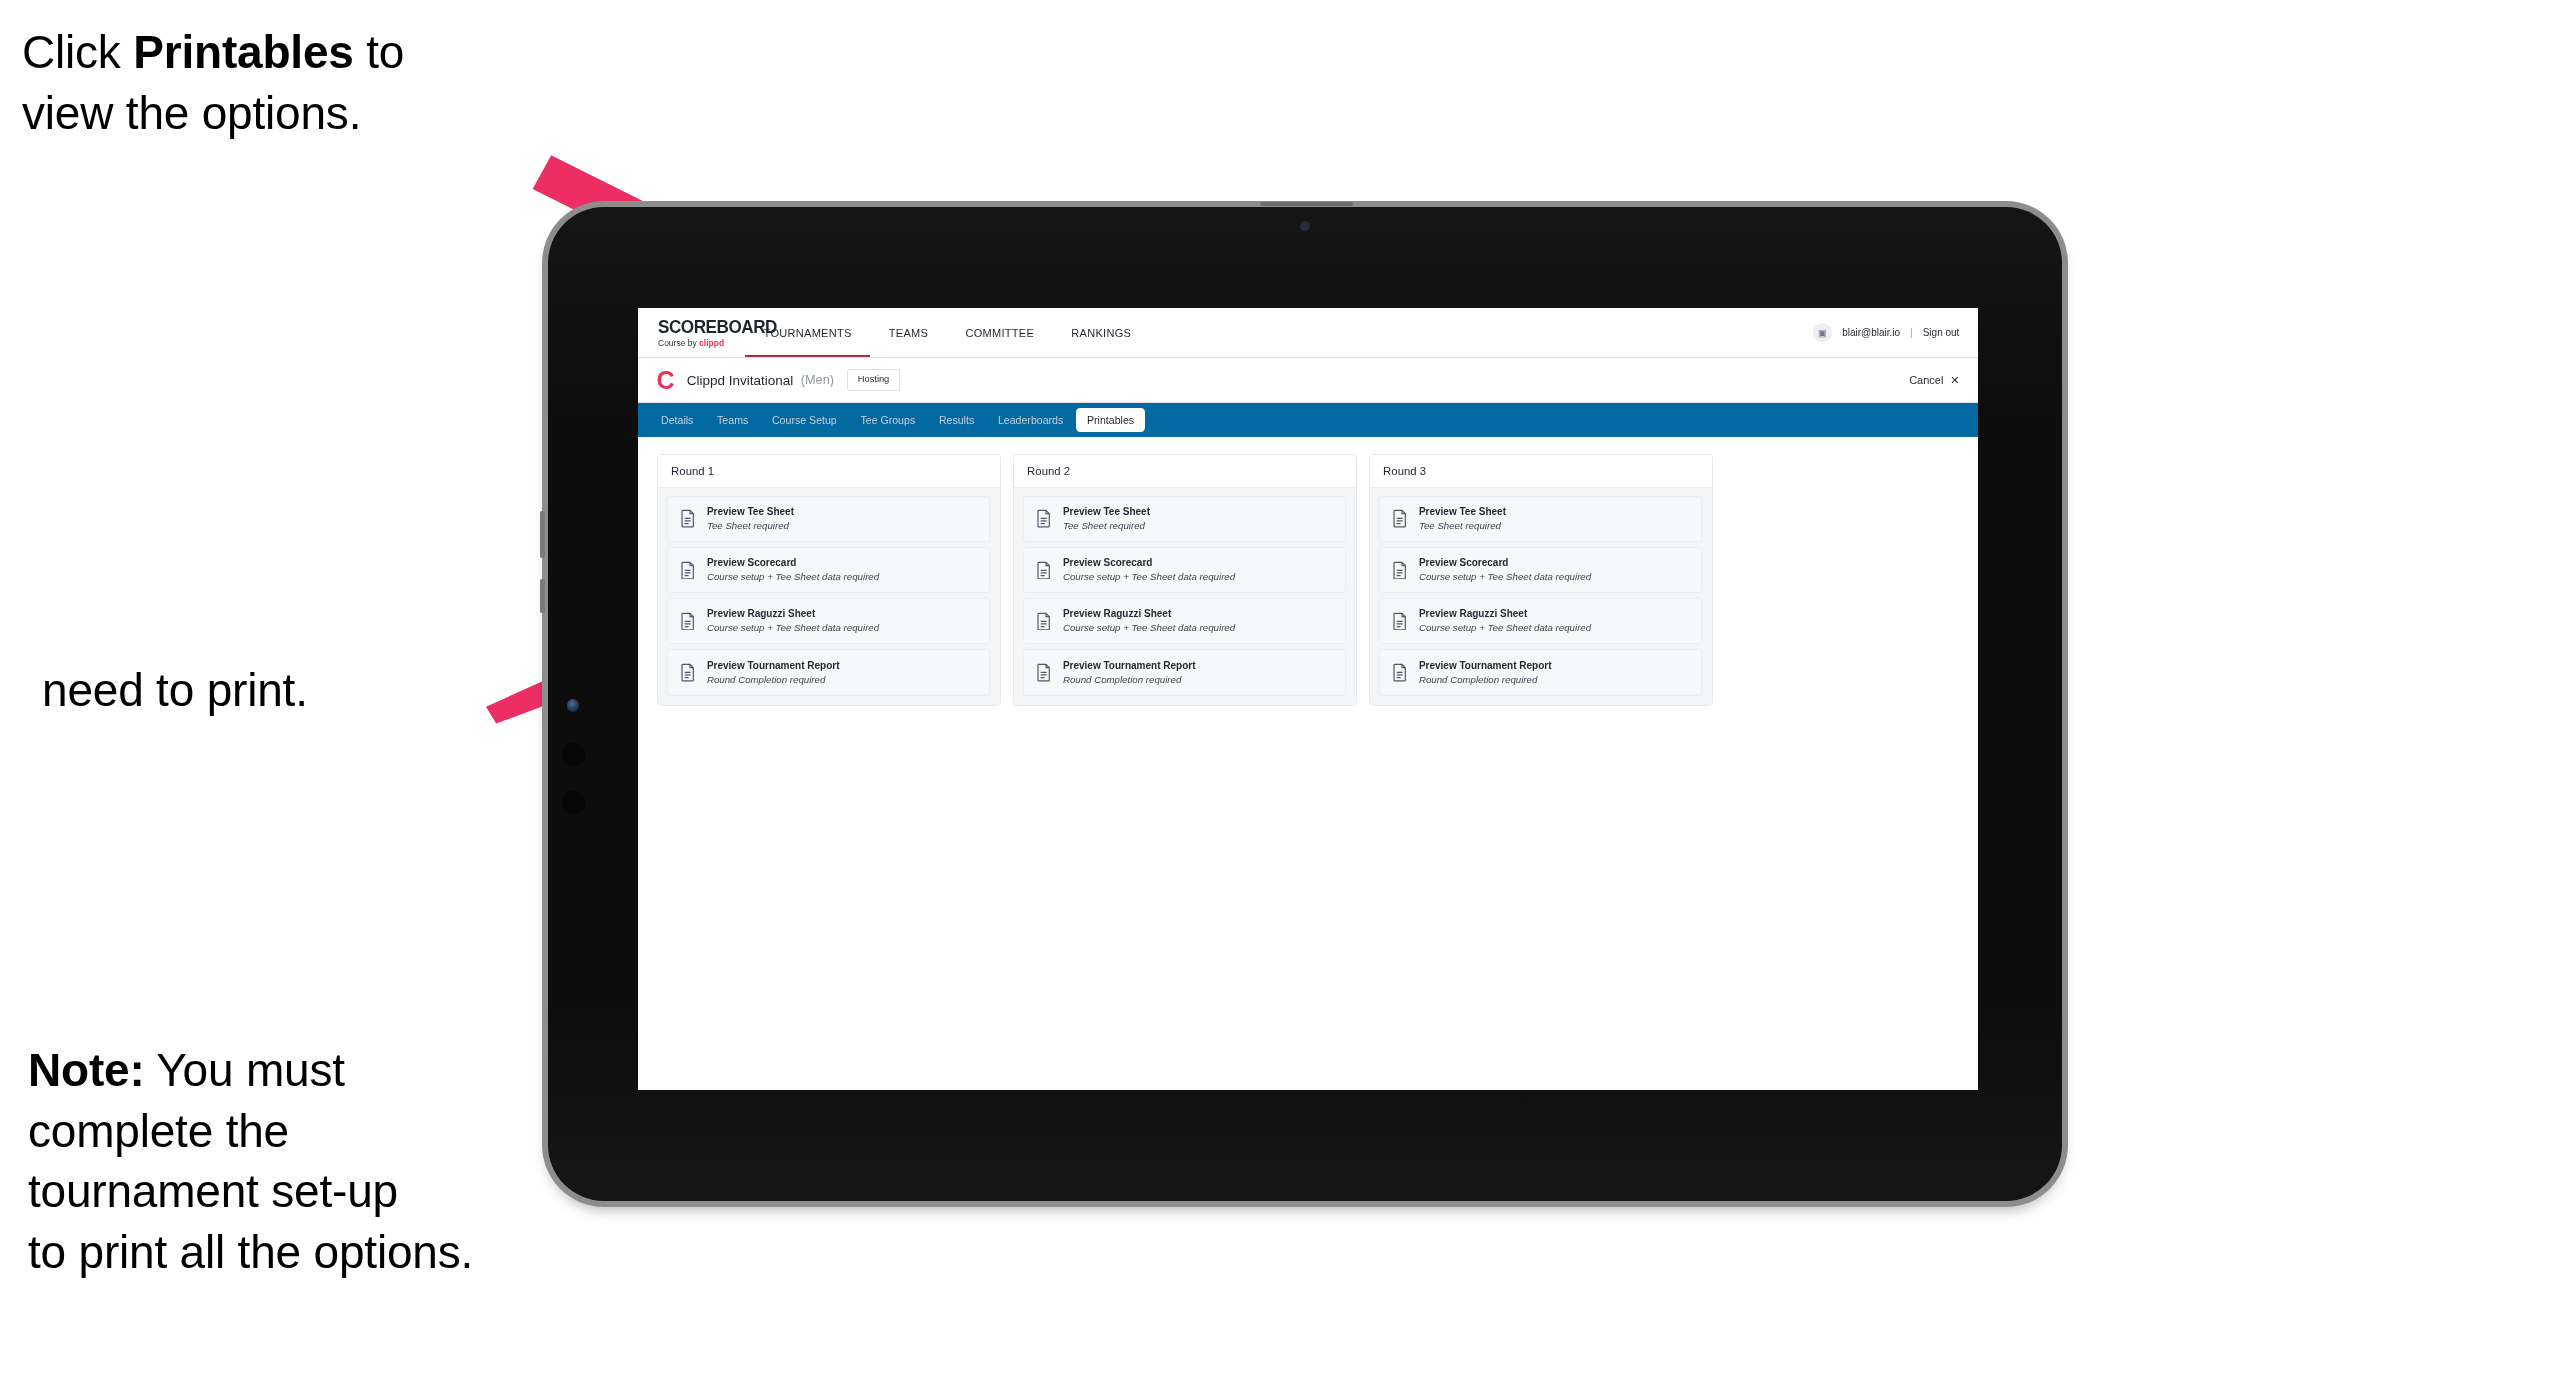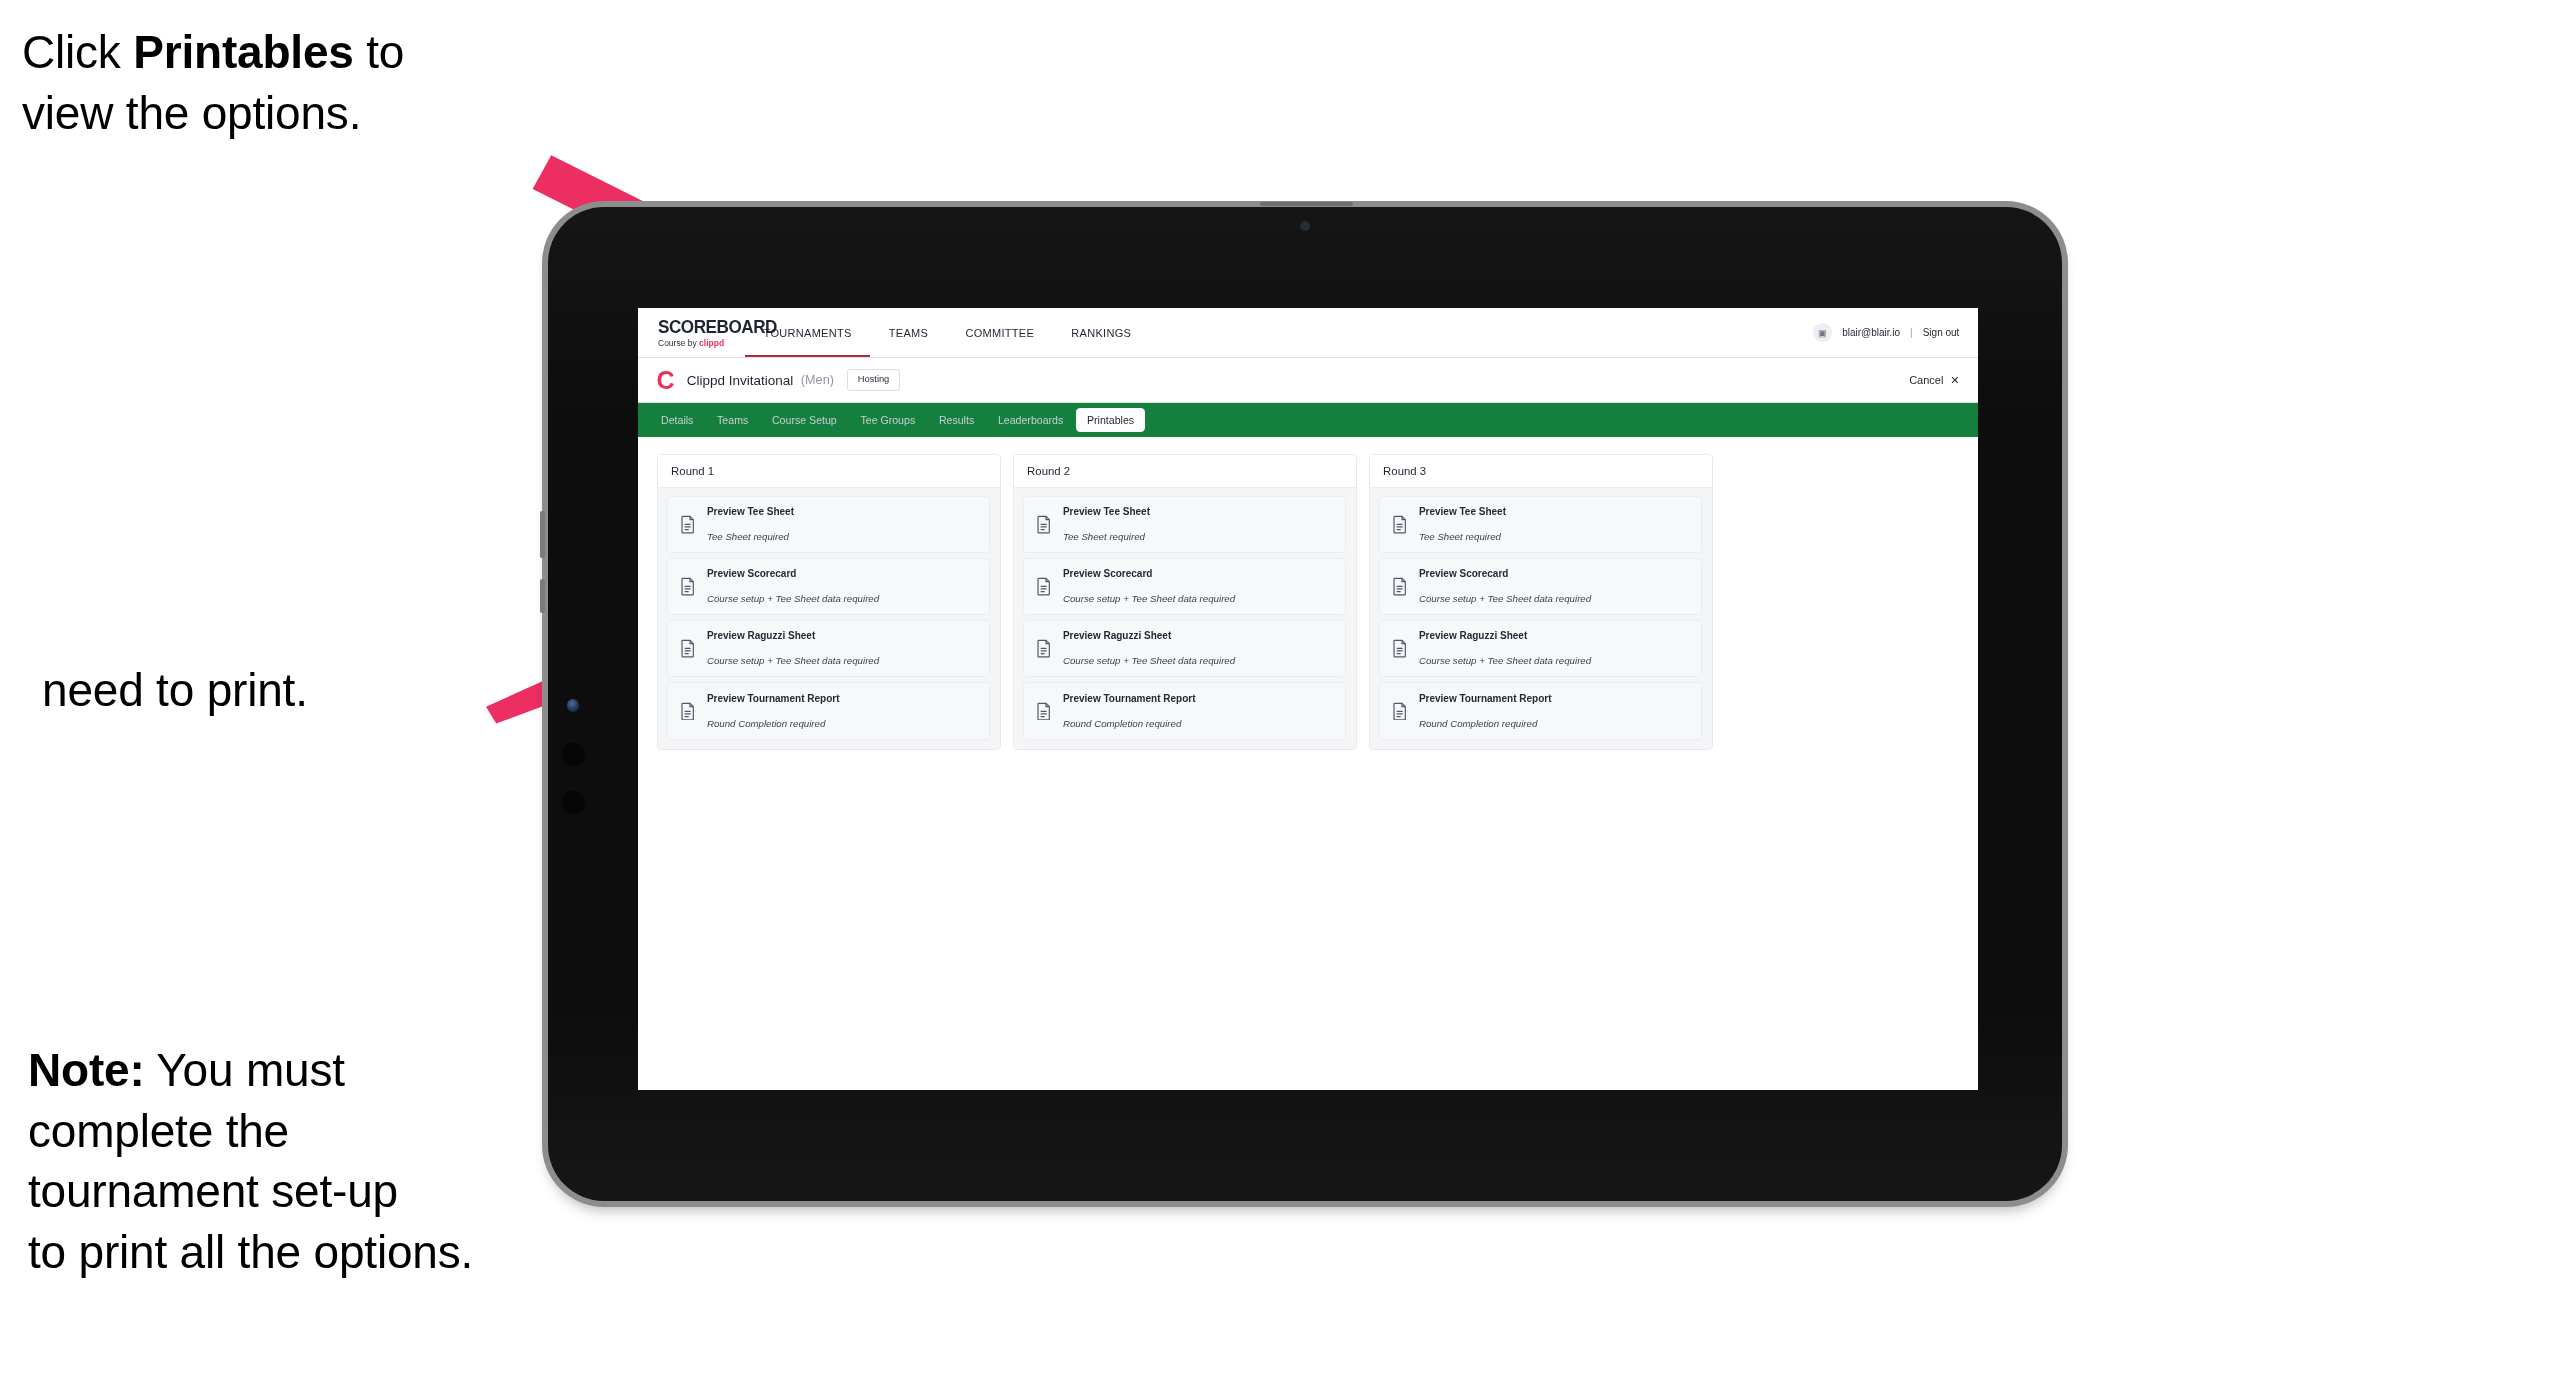--- a/index.html
+++ b/index.html
@@ -253,21 +253,21 @@
     align-items: center;
     gap: 6.8px;
     font-size: 11px;
     color: #1f2430;
     cursor: pointer;
   }
 
   
   #tabbar {
     height: 34px;
-    background: #15803d;
+    background: #0369a1;
     display: flex;
     align-items: center;
     padding: 0 12px;
     gap: 1.7px;
   }
   .tab-item {
     font-size: 10.6px;
     color: #c7cdd8;
     padding: 6px 11px;
     border-radius: 4.2px;
@@ -317,21 +317,21 @@
     padding: 9.3px 12px;
     margin-bottom: 5px;
     cursor: pointer;
   }
   .print-item:last-child { margin-bottom: 0; }
   .doc-icon {
     flex: 0 0 auto;
     width: 16px; height: 18.6px;
     color: #515968;
   }
-  .print-text { display: flex; flex-direction: column; gap: 13px; }
+  .print-text { display: flex; flex-direction: column; gap: 2px; }
   .print-title {
     font-size: 10px;
     font-weight: 700;
     color: #232a36;
     line-height: 1.2;
   }
   .print-sub {
     font-size: 9.7px;
     font-style: italic;
     color: #3c4350;

